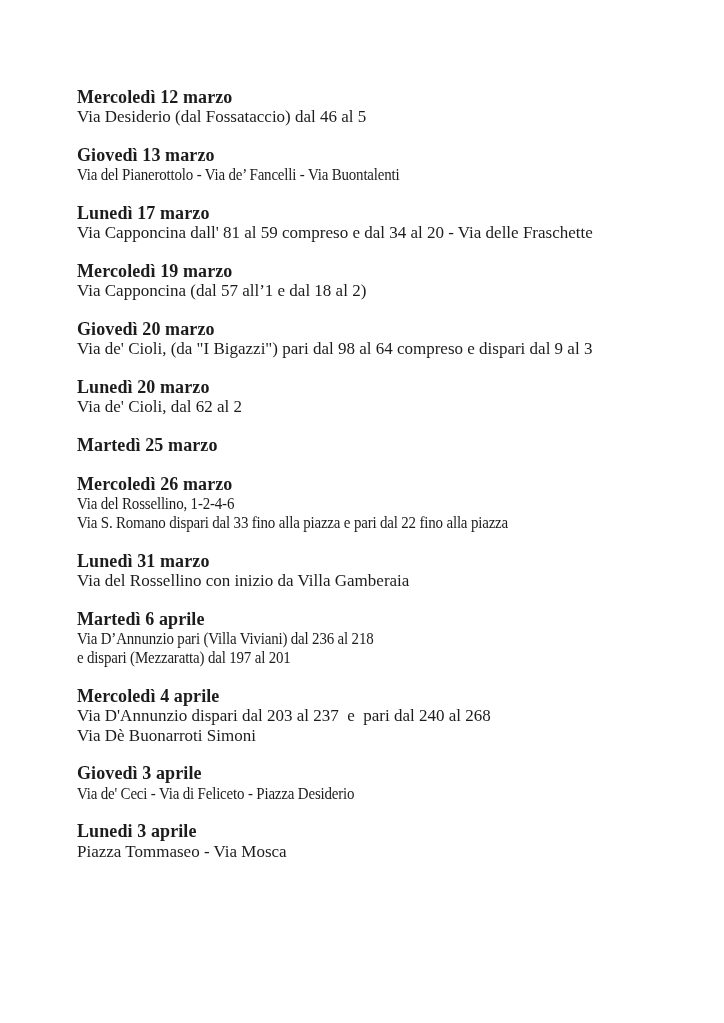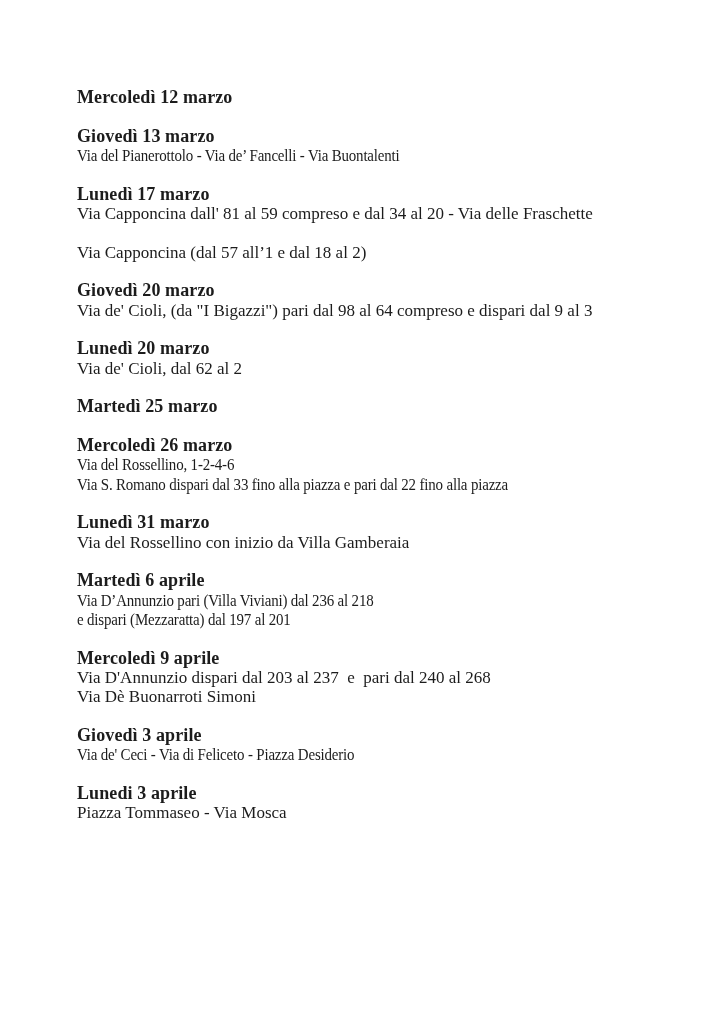--- a/index.html
+++ b/index.html
@@ -43,33 +43,35 @@
     letter-spacing: -0.2px;
   }
 </style>
 </head>
 <body style="background: rgb(255, 255, 255);">
 
 <div class="page" style="color: rgb(28, 28, 28);">
   <div id="sections">
   <section class="section">
     <h2 class="heading">Mercoledì 12 marzo</h2>
+  <p class="line">Via Desiderio (dal Fossataccio) dal 46 al 5</p>
       </section>
 
   <section class="section">
     <h2 class="heading">Giovedì 13 marzo</h2>
   <p class="line condensed">Via del Pianerottolo - Via de’ Fancelli - Via Buontalenti</p>
       </section>
 
   <section class="section">
     <h2 class="heading">Lunedì 17 marzo</h2>
   <p class="line">Via Capponcina dall' 81 al 59 compreso e dal 34 al 20 - Via delle Fraschette</p>
       </section>
 
   <section class="section">
+    <h2 class="heading">Mercoledì 19 marzo</h2>
   <p class="line">Via Capponcina (dal 57 all’1 e dal 18 al 2)</p>
       </section>
 
   <section class="section">
     <h2 class="heading">Giovedì 20 marzo</h2>
   <p class="line">Via de' Cioli, (da "I Bigazzi") pari dal 98 al 64 compreso e dispari dal 9 al 3</p>
       </section>
 
   <section class="section">
     <h2 class="heading">Lunedì 20 marzo</h2>
@@ -91,21 +93,21 @@
   <p class="line">Via del Rossellino con inizio da Villa Gamberaia</p>
       </section>
 
   <section class="section">
     <h2 class="heading">Martedì 6 aprile</h2>
   <p class="line condensed">Via D’Annunzio pari (Villa Viviani) dal 236 al 218</p>
         <p class="line condensed">e dispari (Mezzaratta) dal 197 al 201</p>
       </section>
 
   <section class="section">
-    <h2 class="heading">Mercoledì 9 aprile</h2>
+    <h2 class="heading">Mercoledì 4 aprile</h2>
   <p class="line">Via D'Annunzio dispari dal 203 al 237  e  pari dal 240 al 268</p>
         <p class="line">Via Dè Buonarroti Simoni</p>
       </section>
 
   <section class="section">
     <h2 class="heading">Giovedì 3 aprile</h2>
   <p class="line condensed">Via de' Ceci - Via di Feliceto - Piazza Desiderio</p>
       </section>
 
   <section class="section">

